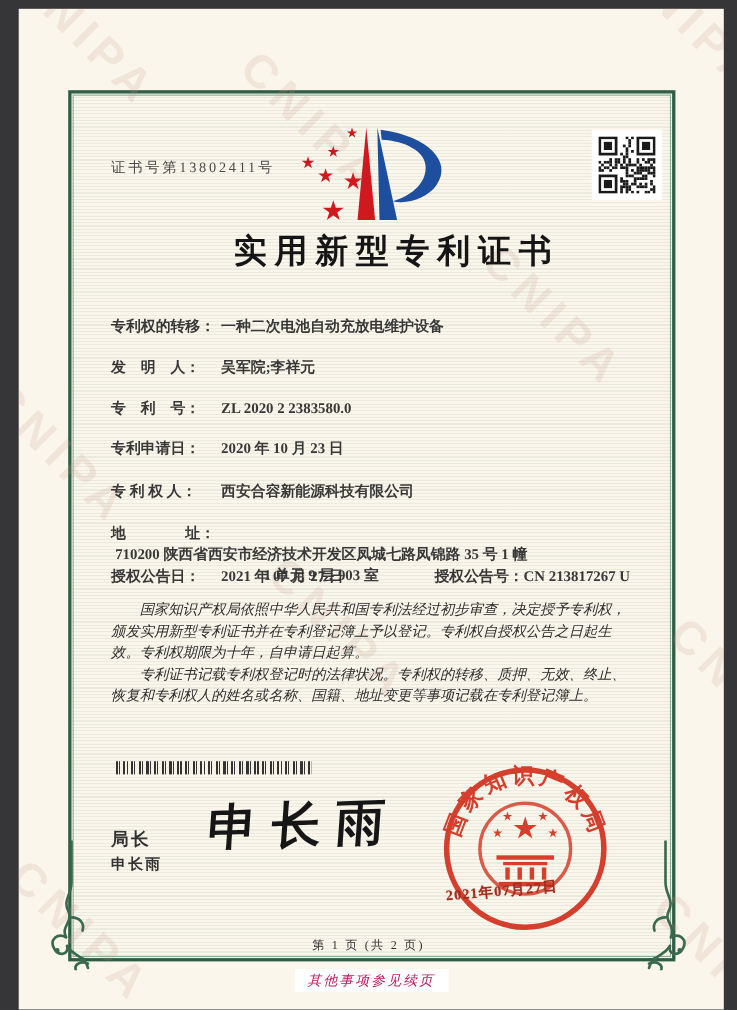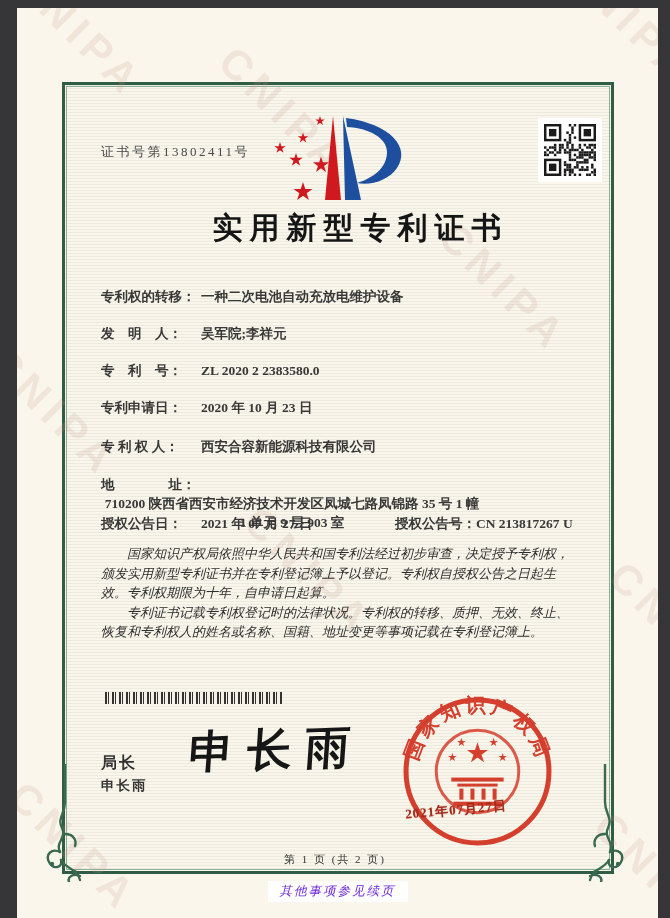--- a/index.html
+++ b/index.html
@@ -34,21 +34,21 @@
   .dir-title{position:absolute;left:84px;top:745px;font-size:16px;font-weight:bold;color:#333;letter-spacing:2px;}
   .dir-name{position:absolute;left:84px;top:769px;font-size:13.5px;font-weight:bold;color:#333;letter-spacing:2px;}
   .signature{position:absolute;left:172px;top:712px;font-size:45px;font-weight:bold;color:#161616;
              letter-spacing:13px;transform:rotate(-2deg) skewX(-6deg);white-space:nowrap;}
   .seal{position:absolute;left:382px;top:685px;width:157px;height:157px;opacity:.92;}
   .seal-date{position:absolute;left:388px;top:791px;width:150px;font-size:13px;font-weight:bold;
              color:#a52c1c;letter-spacing:1px;transform:rotate(-5deg);text-shadow:0 0 1px rgba(165,44,28,.55);}
   .page-info{position:absolute;left:45px;top:844px;width:546px;text-align:center;font-size:11px;
              color:#333;letter-spacing:2px;}
   .footer-note{position:absolute;left:50%;transform:translateX(-50%);top:873px;background:#ffffff;
-               padding:2px 12px;font-size:12.5px;font-style:italic;color:#6d28d9;letter-spacing:2px;white-space:nowrap;}
+               padding:2px 12px;font-size:12.5px;font-style:italic;color:#be185d;letter-spacing:2px;white-space:nowrap;}
   .orn{position:absolute;z-index:2;}
   .orn.right{transform:scaleX(-1);}
 </style>
 </head>
 <body>
 
 <div class="stage">
   <div class="page">
 
     <span class="wm" style="left:-20px;top:0px">CNIPA</span>

